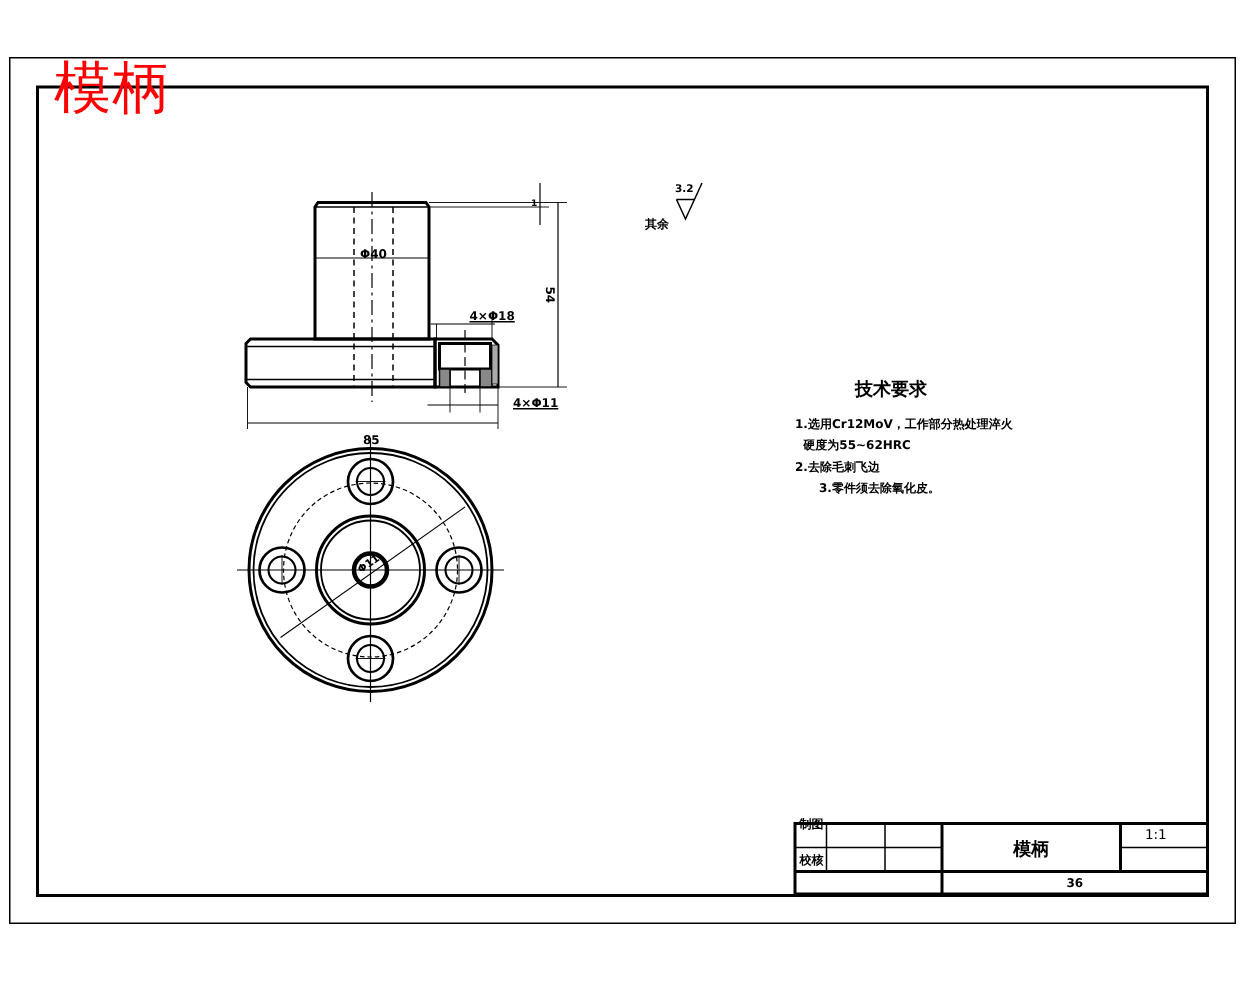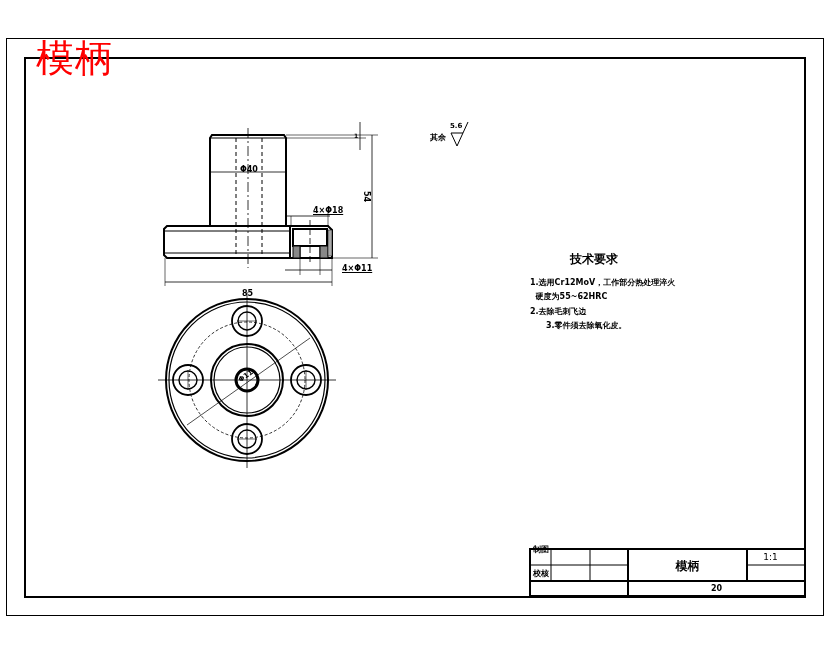--- a/index.html
+++ b/index.html
@@ -109,26 +109,26 @@
 </svg>
 
 <div class="abs dim" style="left:240px;top:165px;">Φ40</div>
 <div class="abs dim" style="left:313px;top:206px;text-decoration:underline;">4×Φ18</div>
 <div class="abs dim" style="left:342px;top:264px;text-decoration:underline;">4×Φ11</div>
 <div class="abs dim" style="left:242px;top:289px;text-align:center;">85</div>
 <div class="abs dim" style="left:361px;top:192px;transform:rotate(90deg);">54</div>
 <div class="abs dim" style="left:354px;top:132px;font-size:6px;">1</div>
 <div class="abs dim" style="left:238px;top:372px;font-size:7px;transform:rotate(-35deg);">Φ11</div>
 
-<div class="abs dim" style="left:430px;top:132px;">其余</div>
-<div class="abs dim" style="left:450px;top:122px;font-size:7px;">5.6</div>
+<div class="abs dim" style="left:430px;top:144px;">其余</div>
+<div class="abs dim" style="left:450px;top:122px;font-size:7px;">3.2</div>
 
 <div class="abs tech-title">技术要求</div>
 <div class="abs tech-line" style="top:277px;">1.选用Cr12MoV，工作部分热处理淬火</div>
 <div class="abs tech-line" style="top:291px;white-space:pre;">  硬度为55~62HRC</div>
 <div class="abs tech-line" style="top:306px;">2.去除毛刺飞边</div>
 <div class="abs tech-line" style="top:320px;margin-left:16px;">3.零件须去除氧化皮。</div>
 
 <div class="tb" style="left:532px;top:544px;width:18px;font-size:8px;">制图</div>
 <div class="tb" style="left:532px;top:568px;width:18px;font-size:8px;">校核</div>
 <div class="tb" style="left:628px;top:558px;width:119px;font-size:12px;">模柄</div>
 <div class="tb" style="left:747px;top:552px;width:47px;font-size:9px;font-weight:normal;">1:1</div>
-<div class="tb" style="left:628px;top:584px;width:177px;font-size:8px;">20</div>
+<div class="tb" style="left:628px;top:584px;width:177px;font-size:8px;">36</div>
 
 </body></html>

